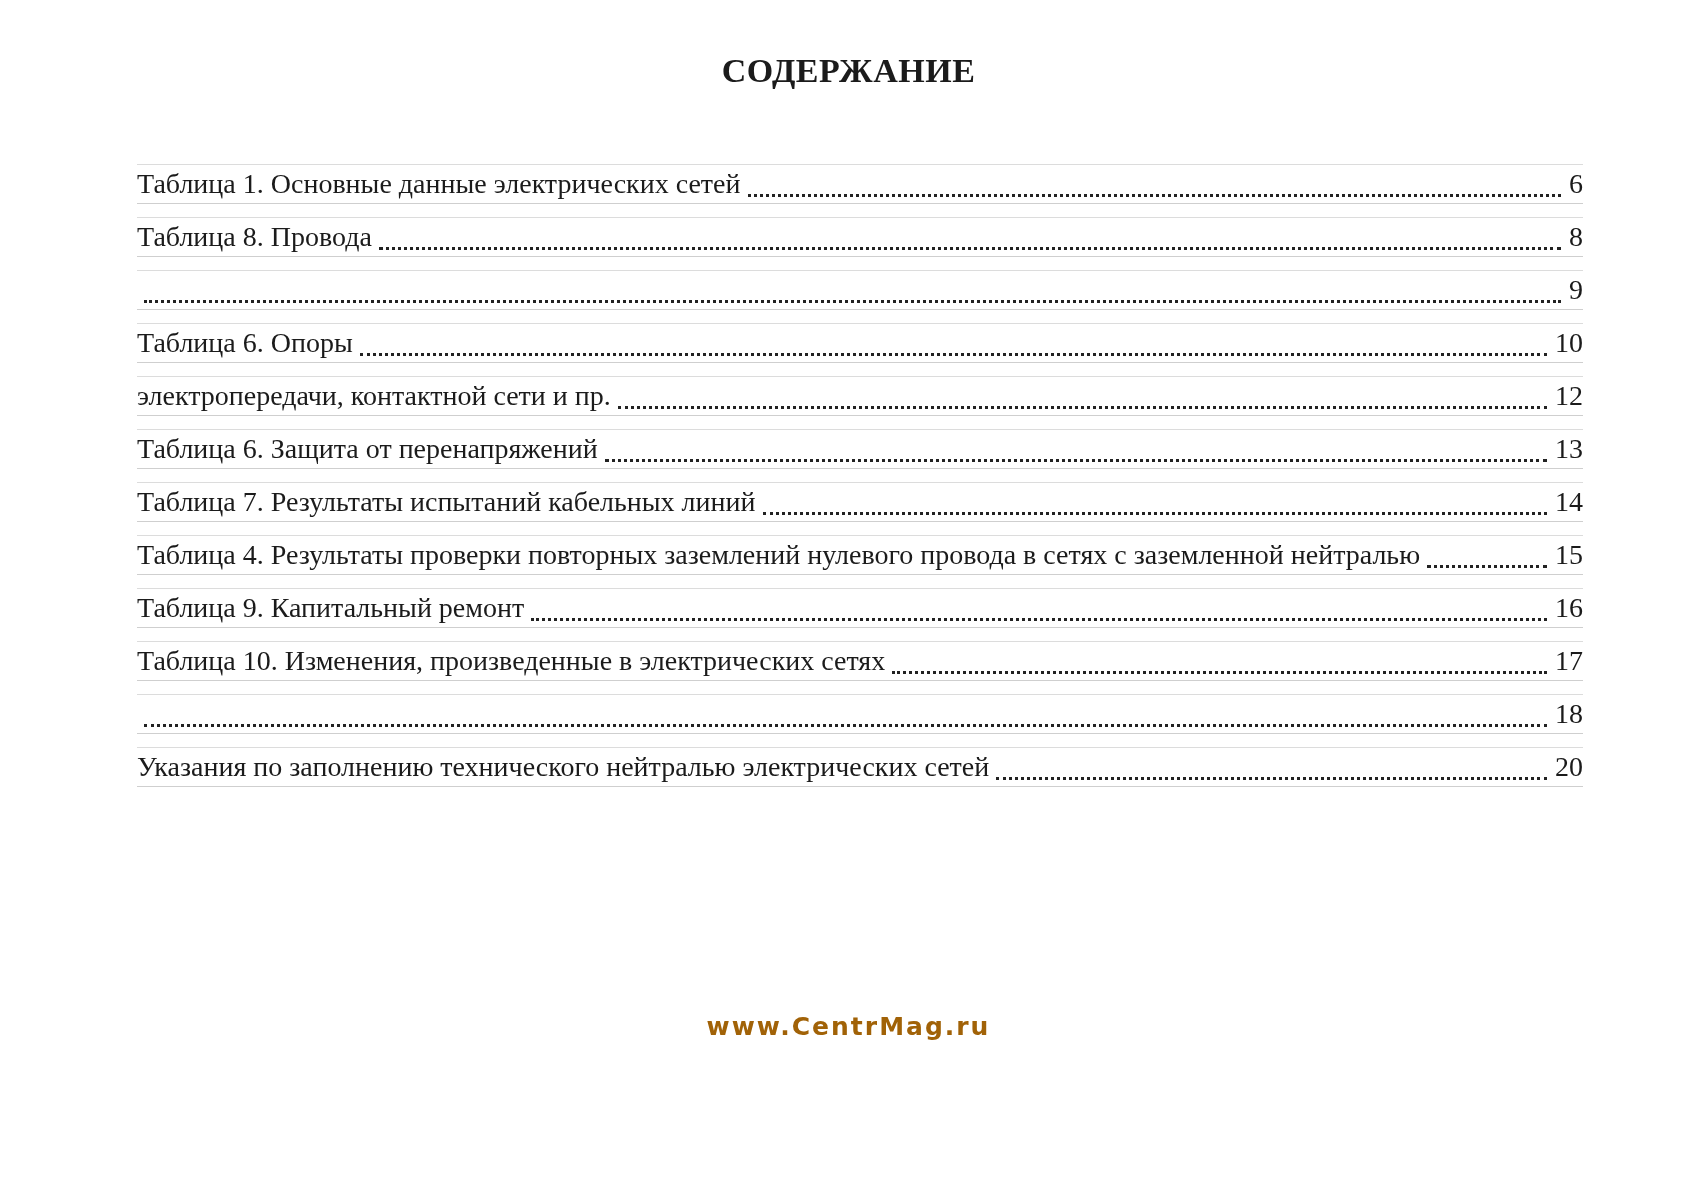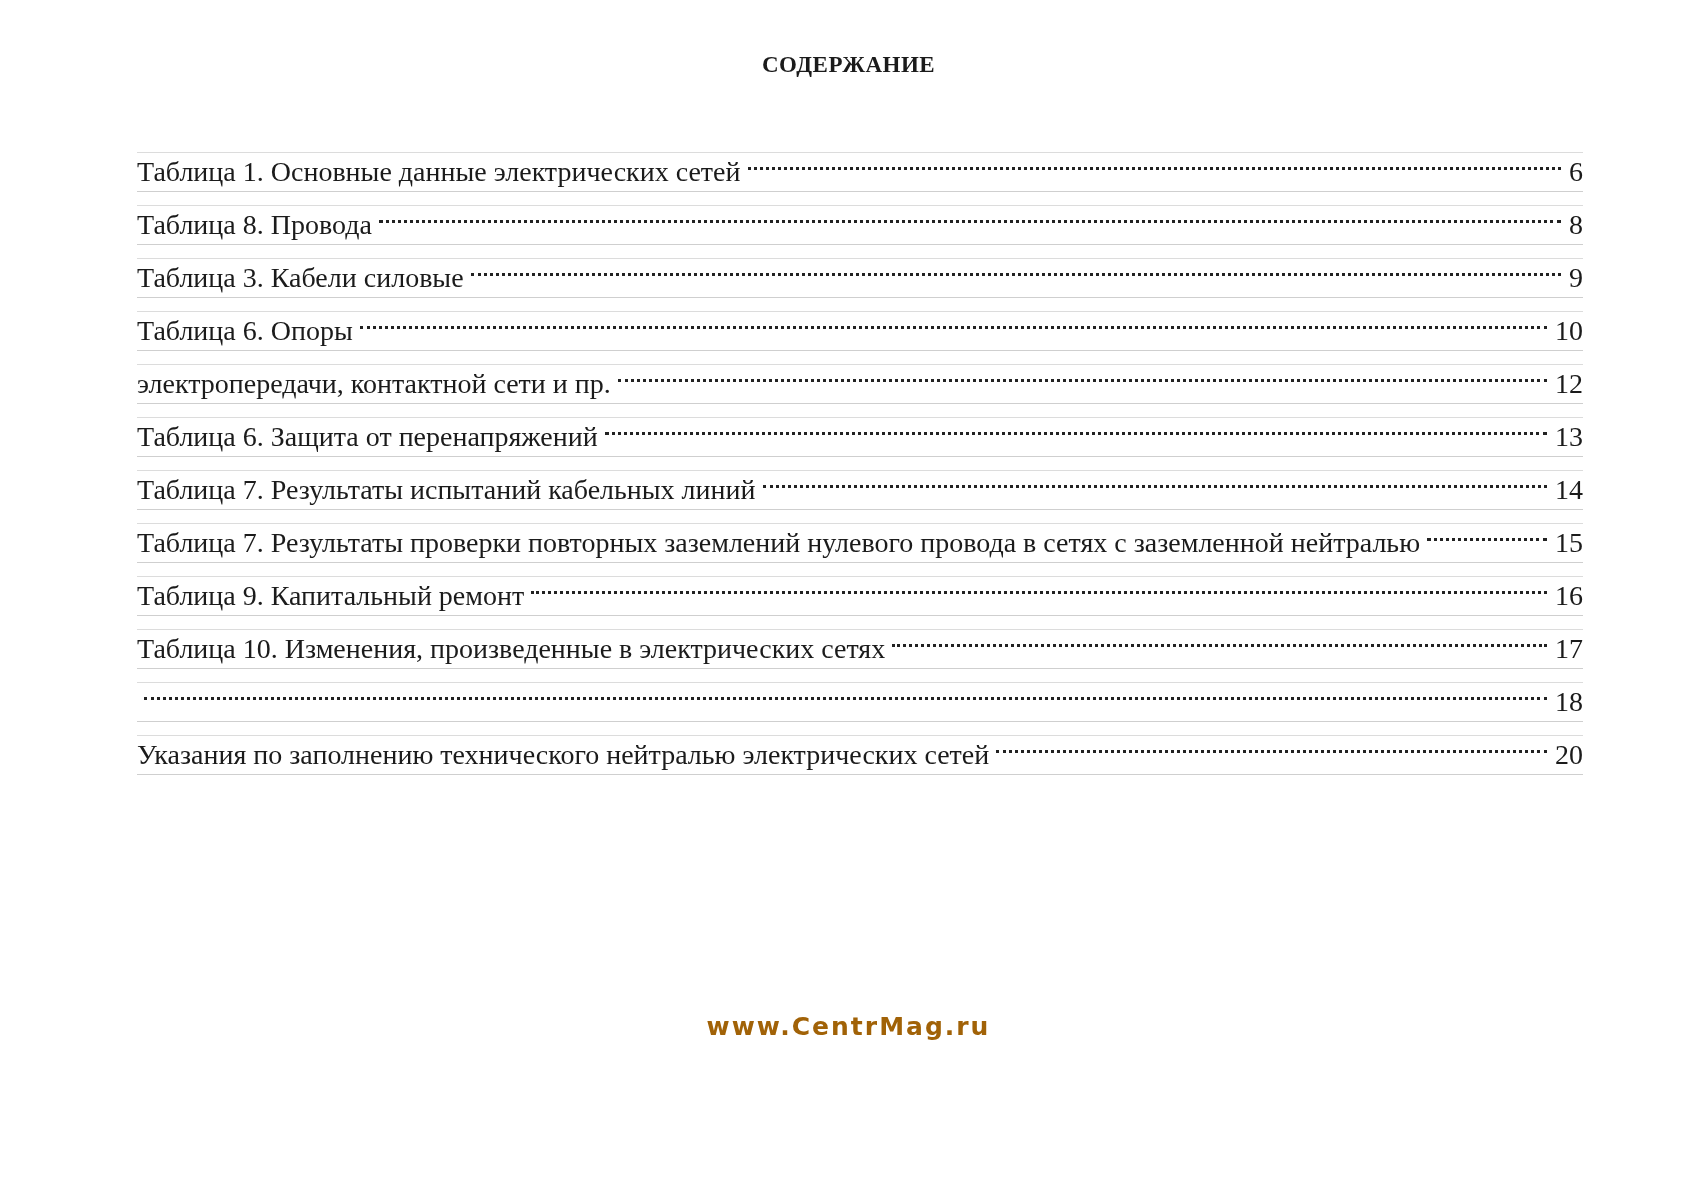--- a/index.html
+++ b/index.html
@@ -5,40 +5,40 @@
   * { margin: 0; padding: 0; box-sizing: border-box; }
   html, body { background: #ffffff; }
   body {
     width: 1697px; height: 1200px;
     position: relative; overflow: hidden;
     font-family: "Liberation Serif", "DejaVu Serif", serif;
     color: var(--text, #1b1b1b);
   }
   .doc-title {
     text-align: center;
-    font-size: 23px;
+    font-size: 34px;
     font-weight: bold;
     padding-top: 52px;
     margin-bottom: 74px;
     letter-spacing: 0.5px;
   }
   .toc { margin-left: 137px; margin-right: 114px; }
   .toc-entry {
     border-top: 1px solid var(--rule, #dcdcdc);
     border-bottom: 1px solid var(--rule2, #cfcfcf);
     padding: 2px 0 3px 0;
     margin-bottom: 13px;
     font-size: 28px;
     line-height: 33px;
   }
   .wrap-line {
     text-align: justify;
     text-align-last: justify;
   }
-  .leader-row { display: flex; align-items: center; }
+  .leader-row { display: flex; align-items: flex-end; }
   .toc-text { white-space: nowrap; }
   .leader {
     flex: 1 1 auto;
     min-width: 24px;
     border-bottom: 3px dotted var(--leader, #222222);
     margin: 0 8px 0 7px;
     position: relative;
     top: -3px;
   }
   .page-num { white-space: nowrap; }
@@ -72,21 +72,20 @@
     <div class="leader-row">
       <span class="toc-text">Таблица 8. Провода</span>
       <span class="leader"></span>
       <span class="page-num">8</span>
     </div>
   </div>
 
   <div class="toc-entry">
 
     <div class="leader-row">
-      <span class="toc-text">Таблица 3. Кабели силовые</span>
       <span class="leader"></span>
       <span class="page-num">9</span>
     </div>
   </div>
 
   <div class="toc-entry">
 
     <div class="leader-row">
       <span class="toc-text">Таблица 6. Опоры</span>
       <span class="leader"></span>
@@ -116,21 +115,21 @@
     <div class="leader-row">
       <span class="toc-text">Таблица 7. Результаты испытаний кабельных линий</span>
       <span class="leader"></span>
       <span class="page-num">14</span>
     </div>
   </div>
 
   <div class="toc-entry">
 
     <div class="leader-row">
-      <span class="toc-text">Таблица 7. Результаты проверки повторных заземлений нулевого провода в сетях с заземленной нейтралью</span>
+      <span class="toc-text">Таблица 4. Результаты проверки повторных заземлений нулевого провода в сетях с заземленной нейтралью</span>
       <span class="leader"></span>
       <span class="page-num">15</span>
     </div>
   </div>
 
   <div class="toc-entry">
 
     <div class="leader-row">
       <span class="toc-text">Таблица 9. Капитальный ремонт</span>
       <span class="leader"></span>

